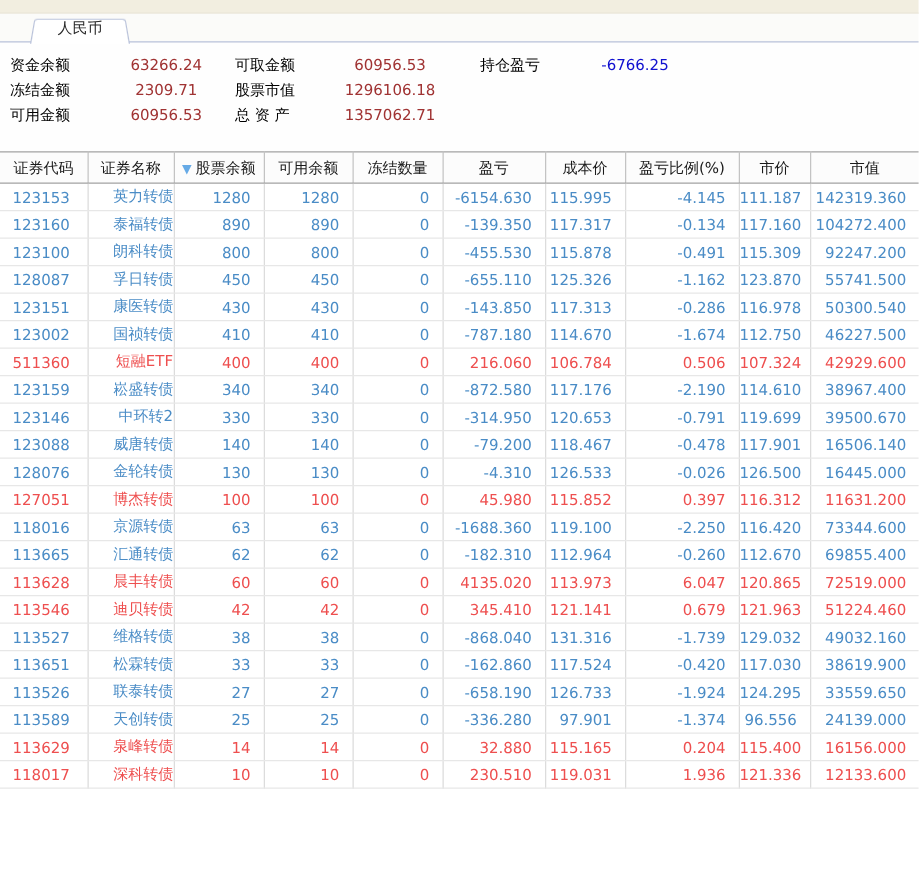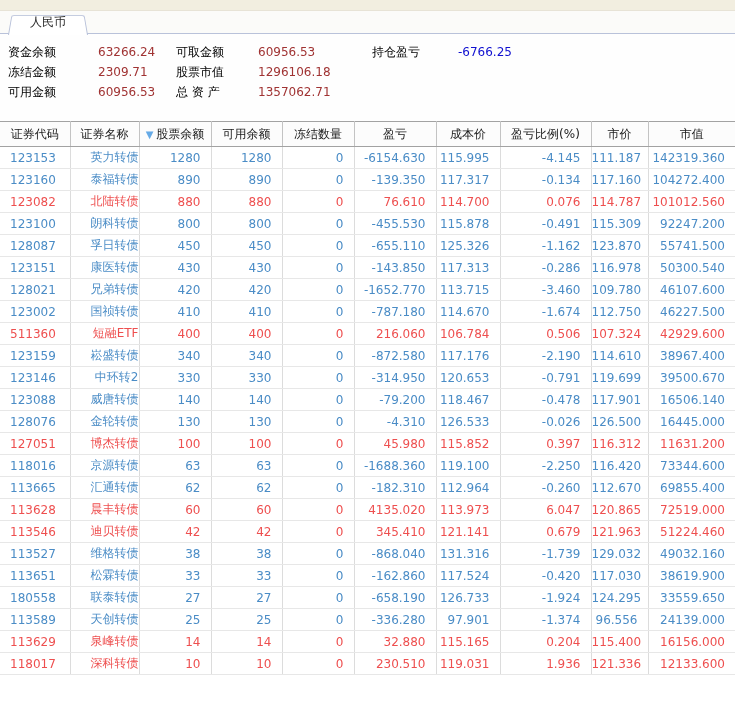--- a/index.html
+++ b/index.html
@@ -6,34 +6,34 @@
   body {
     width:735px; height:714px; background:#ffffff; overflow:hidden;
     font-family:"DejaVu Sans","Liberation Sans",sans-serif; font-size:12px;
     -webkit-font-smoothing:none;
   }
   
   .topband { height:10px; background:#f2eee0; border-bottom:1px solid #e7e3d6; }
 
   
   .tabstrip { position:relative; height:22px; background:#fbfbf9; border-bottom:1px solid #b9c2da; }
-  .tab { position:absolute; left:8px; top:1px; height:22px; line-height:21px; padding:0 22px; color:#2a2a2a; z-index:2; cursor:default; }
+  .tab { position:absolute; left:24px; top:1px; height:22px; line-height:21px; padding:0 22px; color:#2a2a2a; z-index:2; cursor:default; }
   .tab-shape { position:absolute; left:0; right:0; top:1px; bottom:-1px; background:#ffffff;
     border:1px solid #b9c2da; border-bottom:none; border-radius:3px 3px 0 0;
     transform:perspective(8px) rotateX(2deg); transform-origin:50% 100%; }
   .tab-label { position:relative; z-index:1; }
 
   
   .summary { height:79px; padding-top:8px; background:#fefefe; }
   .srow { height:20px; line-height:20px; white-space:nowrap; }
   .slabel { display:inline-block; color:#000000; vertical-align:top; }
-  .sval { display:inline-block; text-align:left; color:#a03333; vertical-align:top; }
+  .sval { display:inline-block; text-align:center; color:#a03333; vertical-align:top; }
   .l1 { width:90px; padding-left:8px; }
   .v1 { width:70px; }
-  .l2 { width:82px; margin-left:8px; }
+  .l2 { width:82px; margin-left:20px; }
   .v2 { width:84px; }
   .l3 { width:86px; margin-left:30px; }
   .v3 { width:76px; }
   .sval.pnl-blue { color:#1010d0; }
 
   
   table { border-collapse:collapse; table-layout:fixed; width:735px; }
   thead th {
     height:24px; background:#fcfcfc; color:#1a1a1a; font-weight:normal; font-size:12px;
     border-top:1px solid #a2a2a2; border-bottom:1px solid #a2a2a2;
@@ -123,32 +123,20 @@
         <td class="c1">泰福转债</td>
         <td class="c2">890</td>
         <td class="c3">890</td>
         <td class="c4">0</td>
         <td class="c5">-139.350</td>
         <td class="c6">117.317</td>
         <td class="c7">-0.134</td>
         <td class="c8">117.160</td>
         <td class="c9">104272.400</td>
       </tr>
-      <tr class="up">
-        <td class="c0">123082</td>
-        <td class="c1">北陆转债</td>
-        <td class="c2">880</td>
-        <td class="c3">880</td>
-        <td class="c4">0</td>
-        <td class="c5">76.610</td>
-        <td class="c6">114.700</td>
-        <td class="c7">0.076</td>
-        <td class="c8">114.787</td>
-        <td class="c9">101012.560</td>
-      </tr>
       <tr class="down">
         <td class="c0">123100</td>
         <td class="c1">朗科转债</td>
         <td class="c2">800</td>
         <td class="c3">800</td>
         <td class="c4">0</td>
         <td class="c5">-455.530</td>
         <td class="c6">115.878</td>
         <td class="c7">-0.491</td>
         <td class="c8">115.309</td>
@@ -172,32 +160,20 @@
         <td class="c2">430</td>
         <td class="c3">430</td>
         <td class="c4">0</td>
         <td class="c5">-143.850</td>
         <td class="c6">117.313</td>
         <td class="c7">-0.286</td>
         <td class="c8">116.978</td>
         <td class="c9">50300.540</td>
       </tr>
       <tr class="down">
-        <td class="c0">128021</td>
-        <td class="c1">兄弟转债</td>
-        <td class="c2">420</td>
-        <td class="c3">420</td>
-        <td class="c4">0</td>
-        <td class="c5">-1652.770</td>
-        <td class="c6">113.715</td>
-        <td class="c7">-3.460</td>
-        <td class="c8">109.780</td>
-        <td class="c9">46107.600</td>
-      </tr>
-      <tr class="down">
         <td class="c0">123002</td>
         <td class="c1">国祯转债</td>
         <td class="c2">410</td>
         <td class="c3">410</td>
         <td class="c4">0</td>
         <td class="c5">-787.180</td>
         <td class="c6">114.670</td>
         <td class="c7">-1.674</td>
         <td class="c8">112.750</td>
         <td class="c9">46227.500</td>
@@ -340,21 +316,21 @@
         <td class="c2">33</td>
         <td class="c3">33</td>
         <td class="c4">0</td>
         <td class="c5">-162.860</td>
         <td class="c6">117.524</td>
         <td class="c7">-0.420</td>
         <td class="c8">117.030</td>
         <td class="c9">38619.900</td>
       </tr>
       <tr class="down">
-        <td class="c0">180558</td>
+        <td class="c0">113526</td>
         <td class="c1">联泰转债</td>
         <td class="c2">27</td>
         <td class="c3">27</td>
         <td class="c4">0</td>
         <td class="c5">-658.190</td>
         <td class="c6">126.733</td>
         <td class="c7">-1.924</td>
         <td class="c8">124.295</td>
         <td class="c9">33559.650</td>
       </tr>

